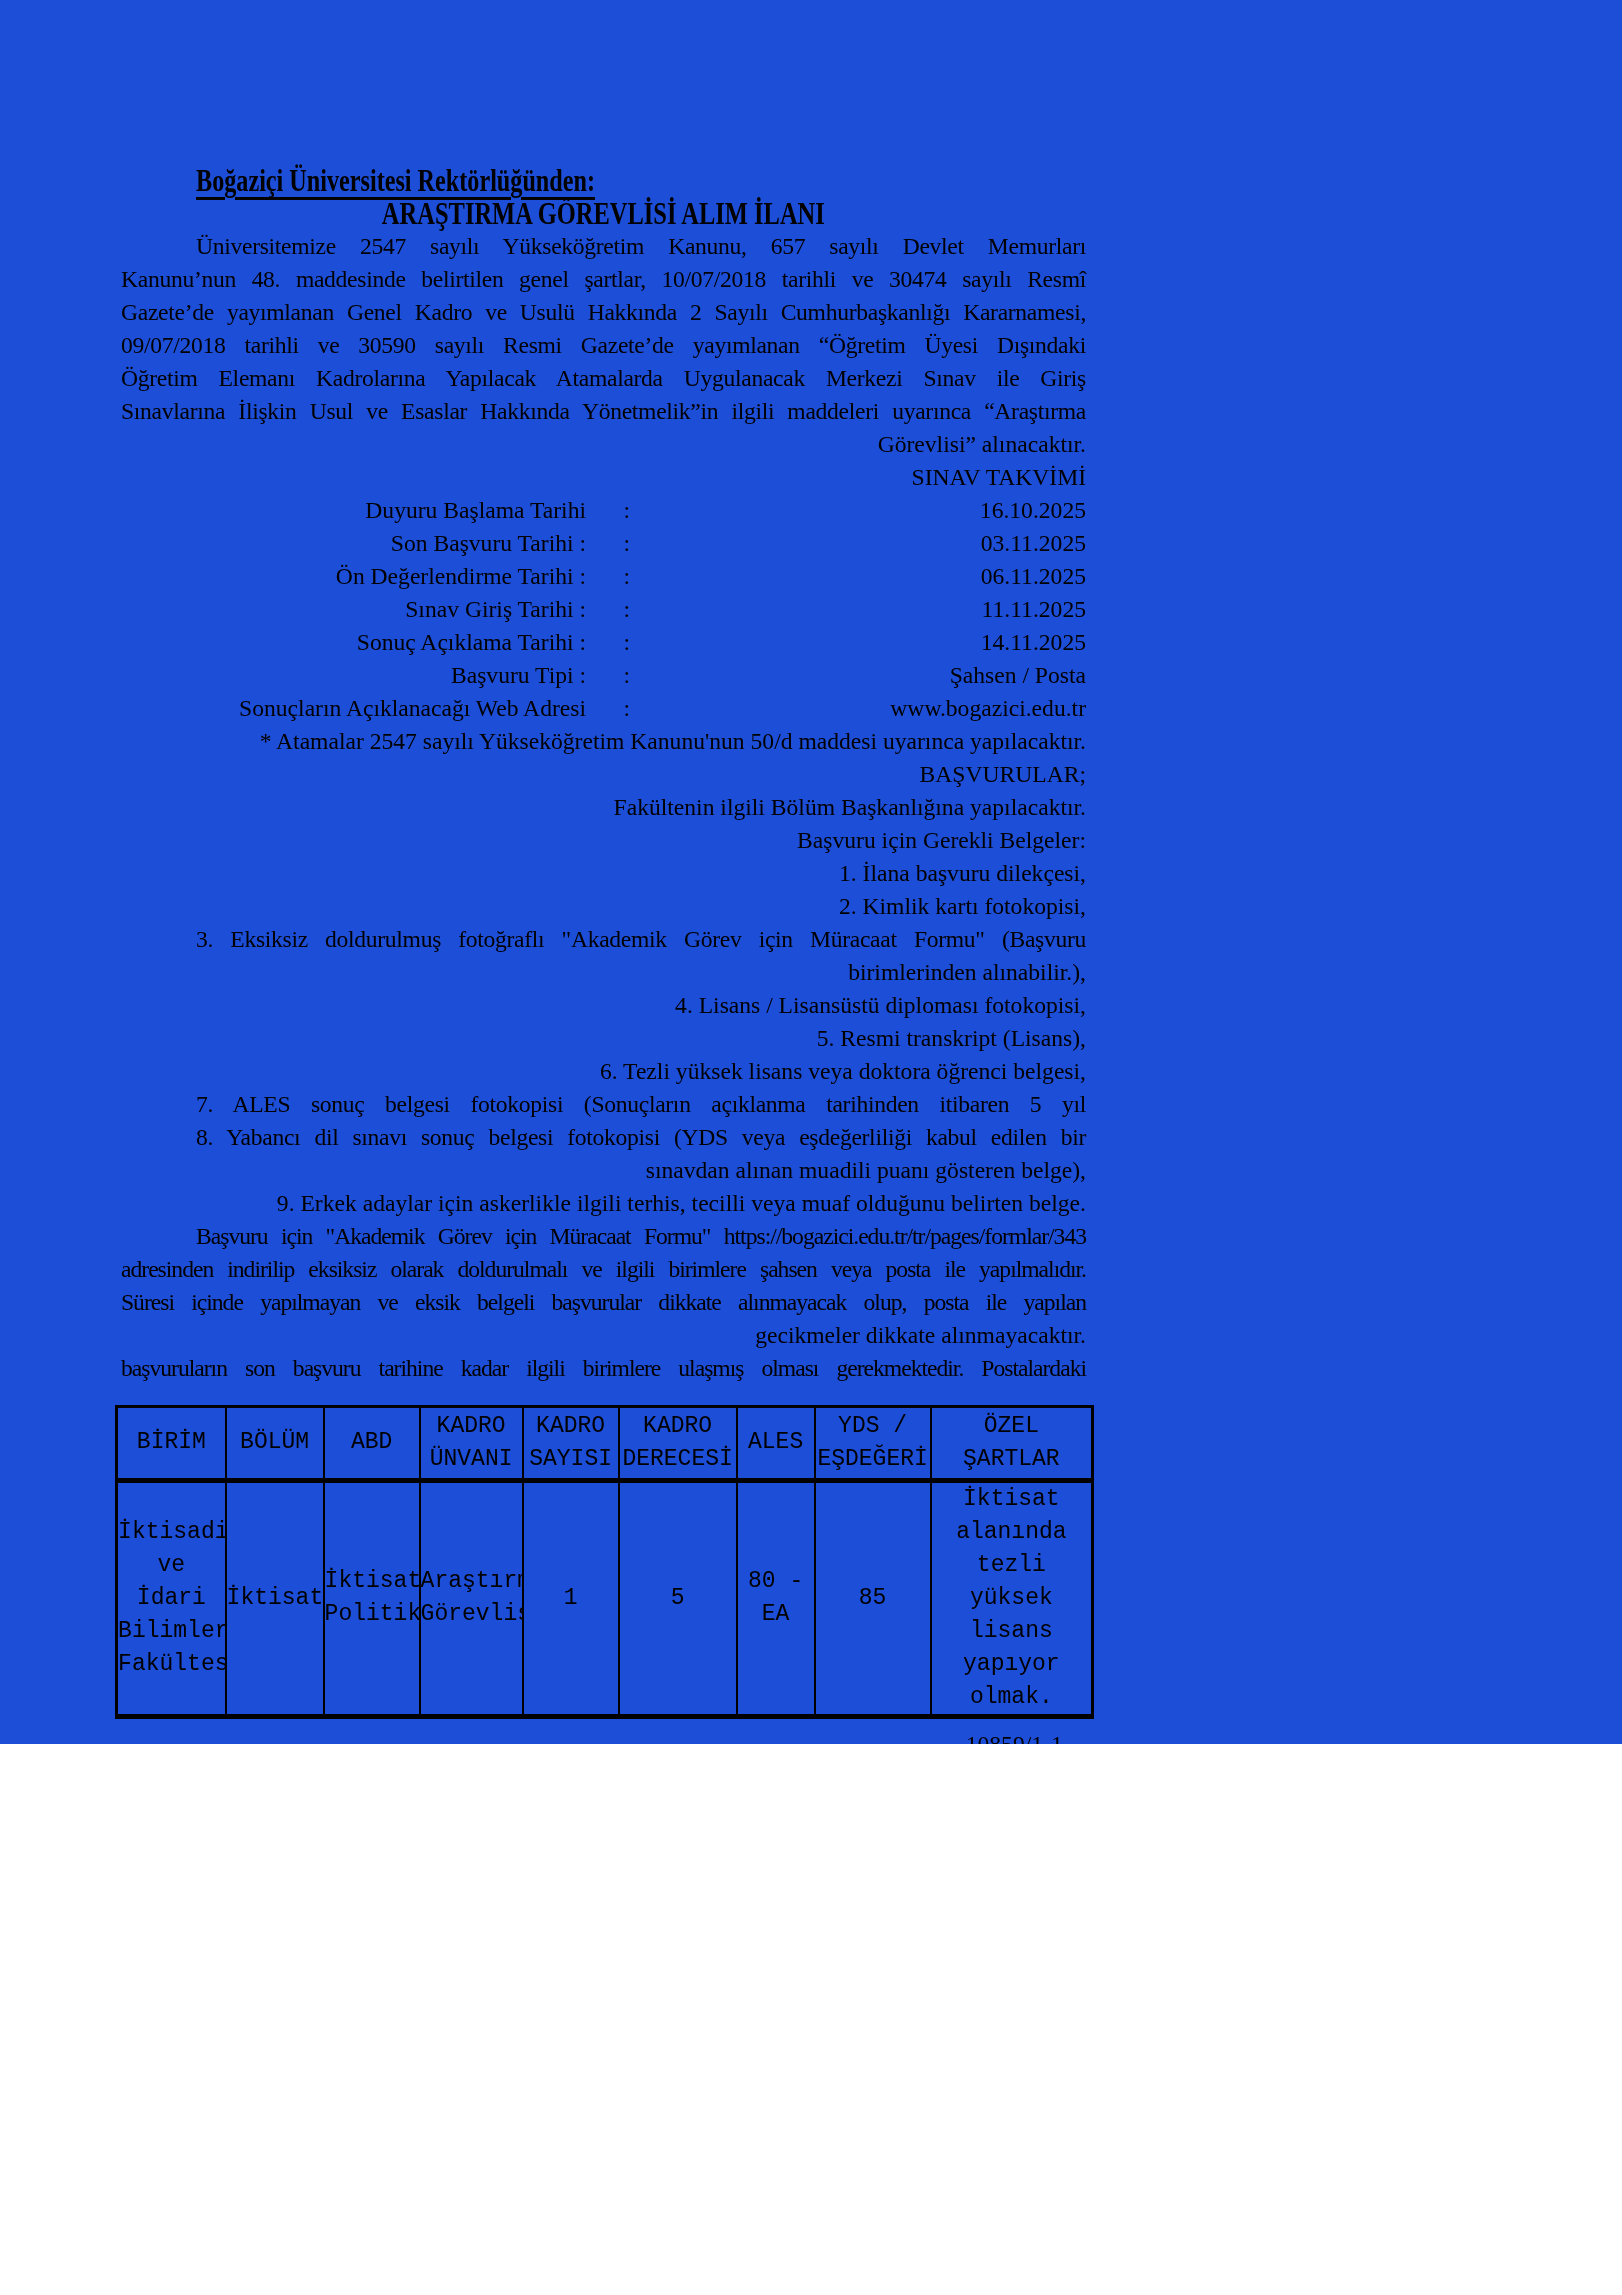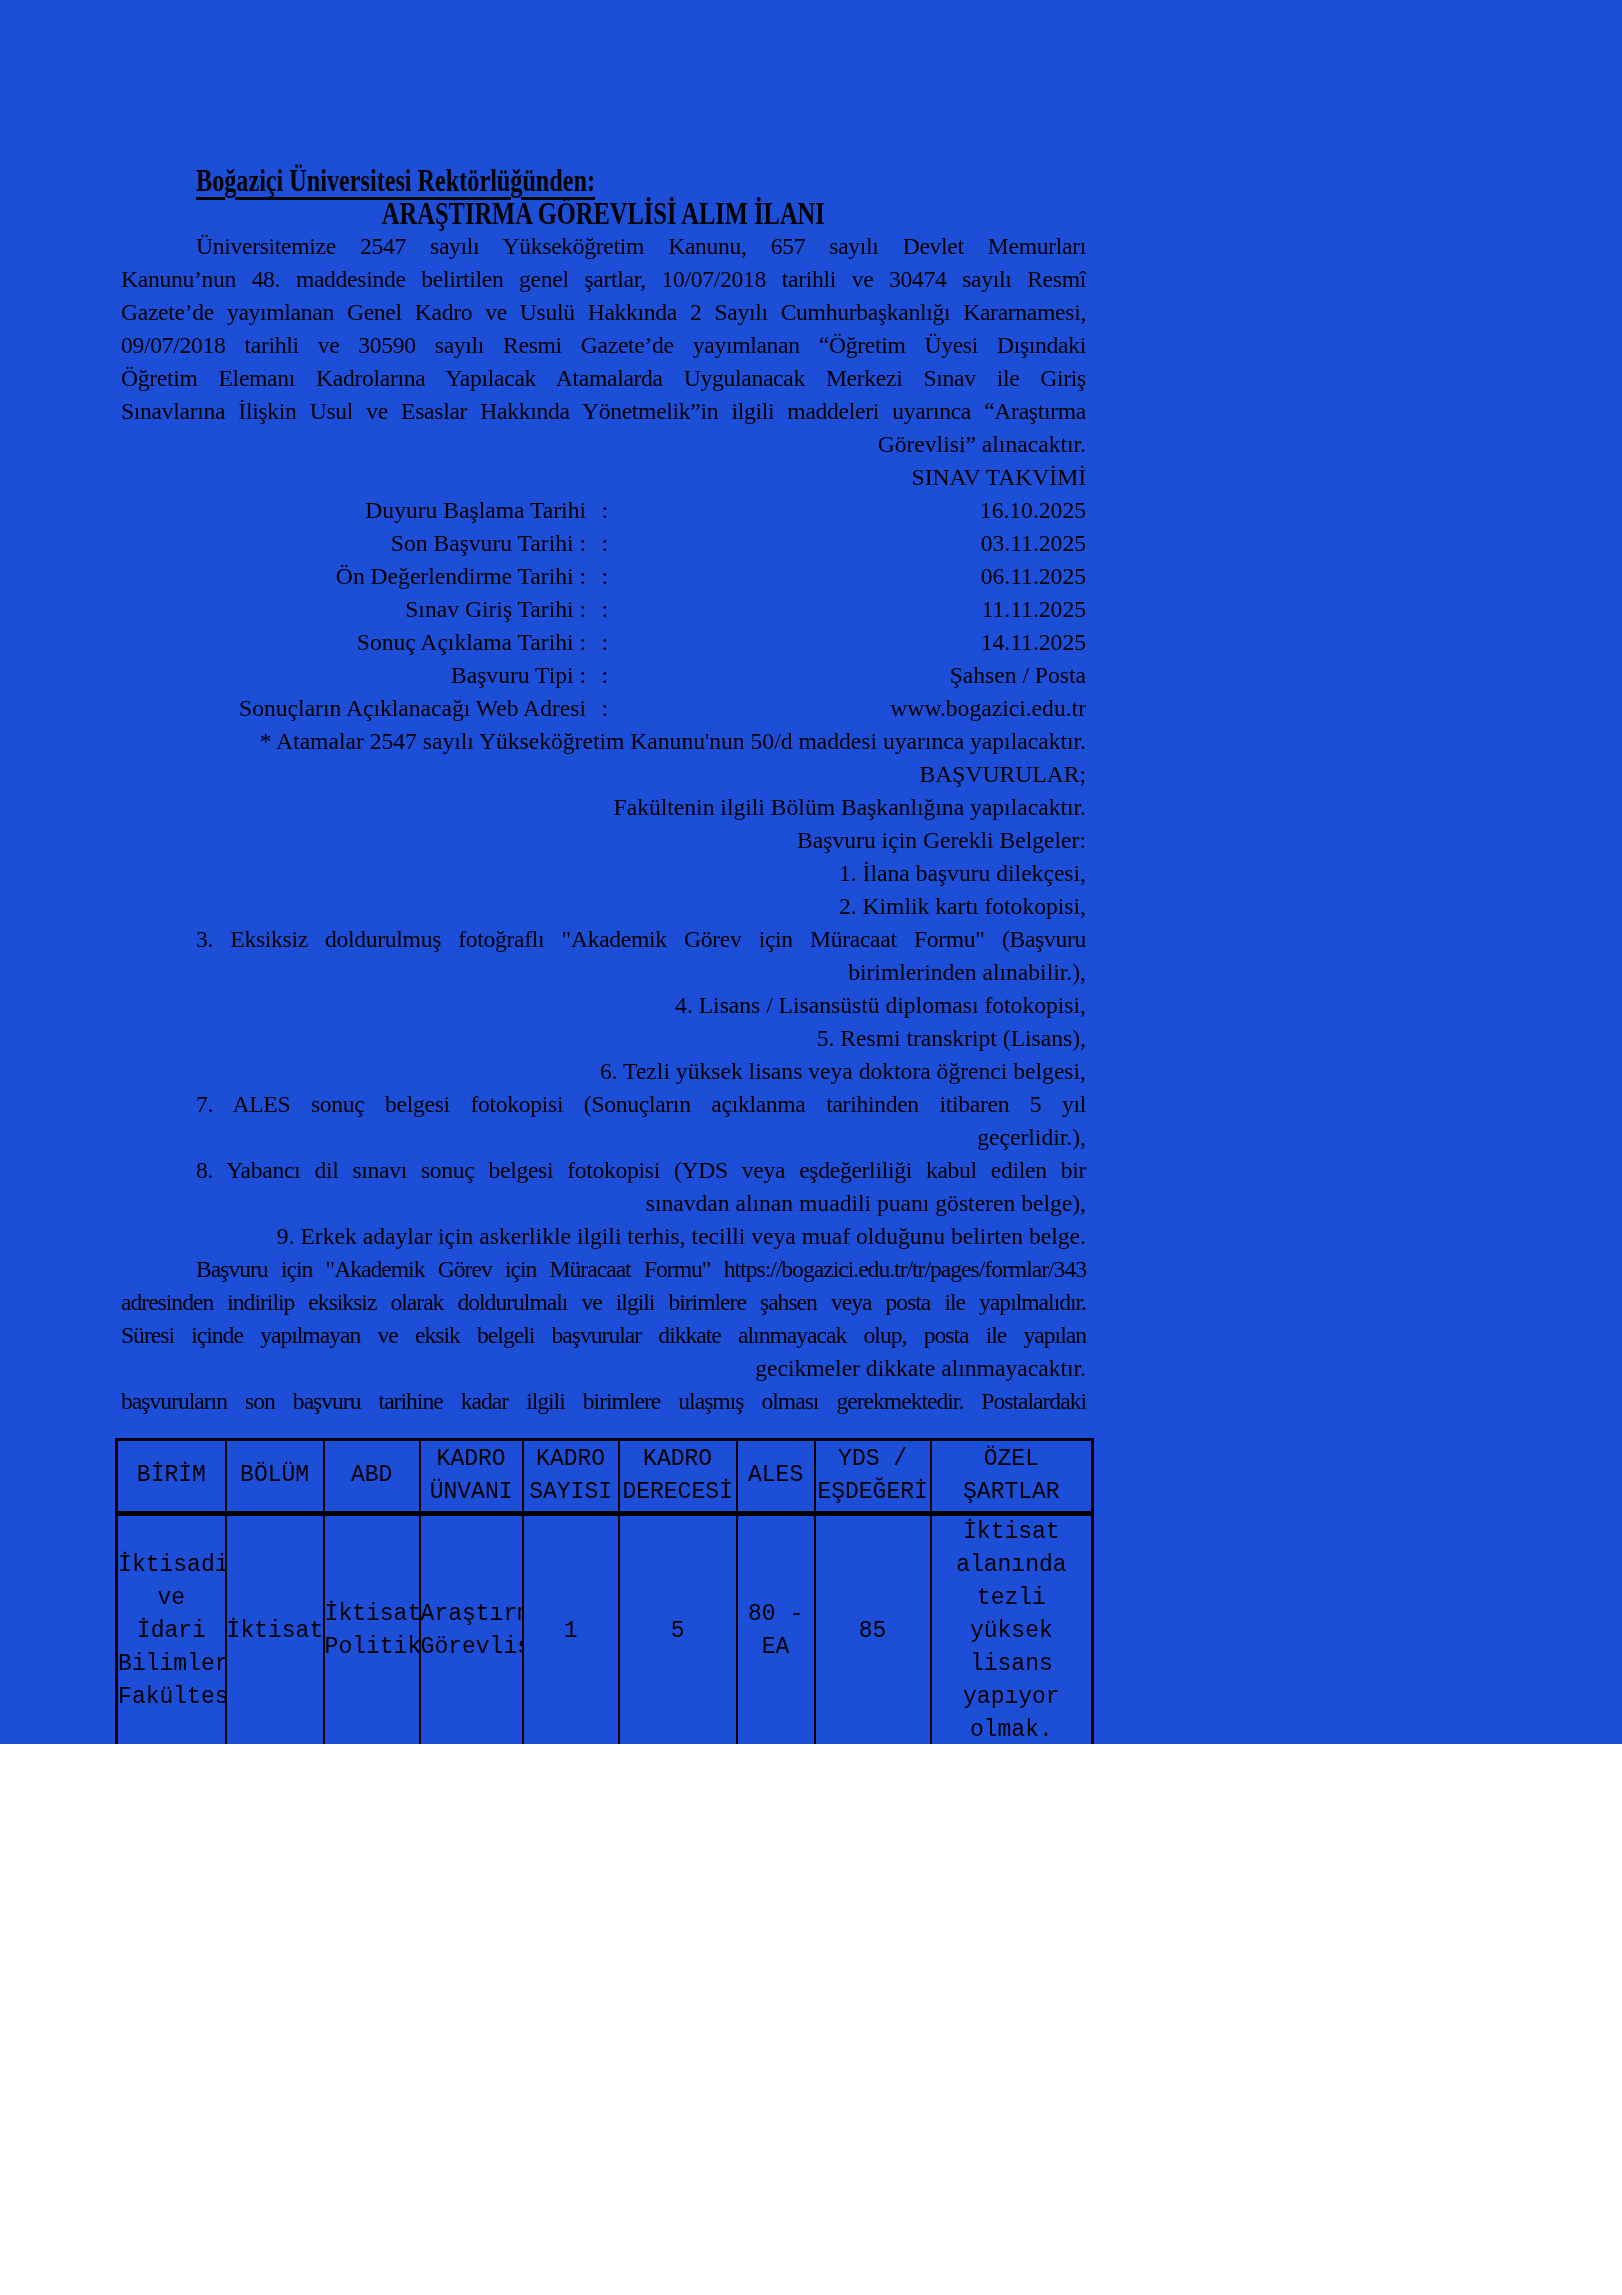--- a/index.html
+++ b/index.html
@@ -48,21 +48,21 @@
   .t2wrap { text-align: center; line-height: 33px; height: 33px; }
   .t2 {
     display: inline-block;
     font-size: 31px;
     font-weight: bold;
     line-height: 33px;
     transform: scaleX(0.79);
     transform-origin: 50% 50%;
     white-space: nowrap;
   }
-  .sched-row { display: flex; padding-left: 75px; }
+  .sched-row { display: flex; padding-left: 75px; gap: 22px; }
   .slabel { flex: 0 0 390px; }
   .ssep   { flex: 0 0 22px; }
   .sval   { flex: 1 1 auto; }
   table.pos {
     border-collapse: collapse;
     table-layout: fixed;
     width: 977px;
     margin-left: -5.9px;
     margin-top: 19.6px;
     border: 3.3px solid #000;
@@ -162,21 +162,20 @@
         <div class="line ind">Fakültenin ilgili Bölüm Başkanlığına yapılacaktır.</div>
         <div class="line ind">Başvuru için Gerekli Belgeler:</div>
         <div class="line ind">1. İlana başvuru dilekçesi,</div>
         <div class="line ind">2. Kimlik kartı fotokopisi,</div>
         <div class="line ind fj">3. Eksiksiz doldurulmuş fotoğraflı "Akademik Görev için Müracaat Formu" (Başvuru</div>
         <div class="line">birimlerinden alınabilir.),</div>
         <div class="line ind">4. Lisans / Lisansüstü diploması fotokopisi,</div>
         <div class="line ind">5. Resmi transkript (Lisans),</div>
         <div class="line ind">6. Tezli yüksek lisans veya doktora öğrenci belgesi,</div>
         <div class="line ind fj">7. ALES sonuç belgesi fotokopisi (Sonuçların açıklanma tarihinden itibaren 5 yıl</div>
-        <div class="line">geçerlidir.),</div>
         <div class="line ind fj">8. Yabancı dil sınavı sonuç belgesi fotokopisi (YDS veya eşdeğerliliği kabul edilen bir</div>
         <div class="line">sınavdan alınan muadili puanı gösteren belge),</div>
         <div class="line ind">9. Erkek adaylar için askerlikle ilgili terhis, tecilli veya muaf olduğunu belirten belge.</div>
         <div class="line ind fj tight">Başvuru için "Akademik Görev için Müracaat Formu" https://bogazici.edu.tr/tr/pages/formlar/343</div>
         <div class="line fj tight">adresinden indirilip eksiksiz olarak doldurulmalı ve ilgili birimlere şahsen veya posta ile yapılmalıdır.</div>
         <div class="line fj tight">Süresi içinde yapılmayan ve eksik belgeli başvurular dikkate alınmayacak olup, posta ile yapılan</div>
         <div class="line">gecikmeler dikkate alınmayacaktır.</div>
         <div class="line fj tight">başvuruların son başvuru tarihine kadar ilgili birimlere ulaşmış olması gerekmektedir. Postalardaki</div>
       </div>
 

